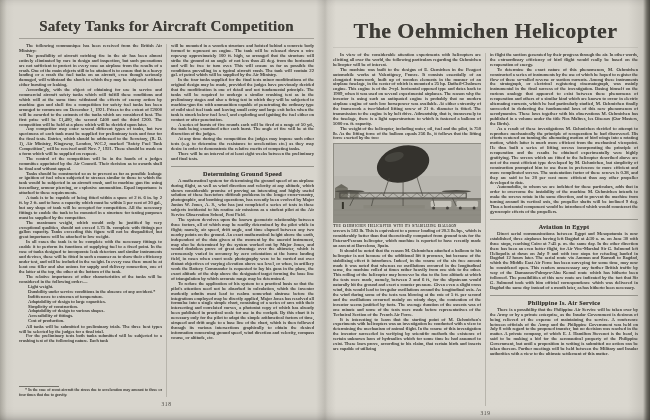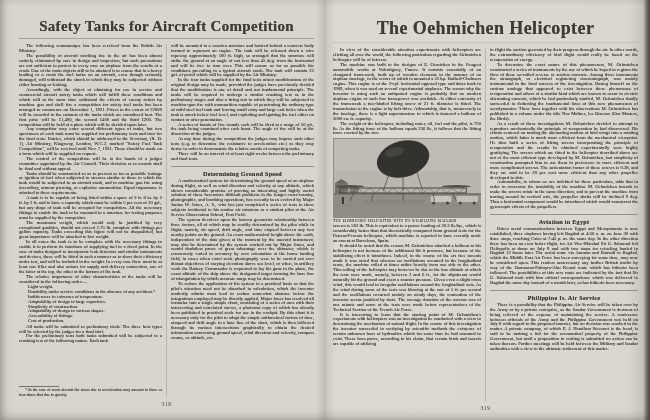--- a/index.html
+++ b/index.html
@@ -12,21 +12,21 @@
       #d8d5cd 316px,#bfbcb4 325px,#cecbc3 328px,#dcd9d1 336px,
       #dad7cf 628px,#c7c4bc 643px,#6e6c64 647px,#4a4841 650px);
     box-shadow:inset 0 -8px 12px -9px rgba(50,48,44,.55), inset 0 6px 10px -9px rgba(50,48,44,.35);
     padding-left:32px;
   }
   .page{position:absolute;top:7px;}
   .page.left{left:19px;width:295px;}
   .page.right{left:333px;width:305px;}
   .title{text-align:center;font-weight:bold;color:#3e3c37;margin:11px 0 3px;text-shadow:0 0 .4px rgba(62,60,55,.7);}
   .t-left{font-size:15px;letter-spacing:.3px;}
-  .t-right{font-size:18px;letter-spacing:.4px;}
+  .t-right{font-size:22px;letter-spacing:.4px;}
   .title-rule{border-top:1px solid #a3a098;height:0;margin:2px 0 5px;}
   .title-rule.ghost{border-top-color:rgba(163,160,152,.35);}
   .cols{display:flex;}
   .col{flex:1 1 0;height:353px;overflow:hidden;}
   .col.c2{border-left:1px solid #b7b4ab;margin-left:4px;padding-left:4px;}
   .col-rel{position:relative;}
   .cols p{margin:0;text-indent:7px;text-align:justify;font-size:4.7px;line-height:4.9px;
           text-shadow:0 0 .35px rgba(70,68,62,.85);}
   .noind p{text-indent:0;}
   .list{margin:.5px 0;}

